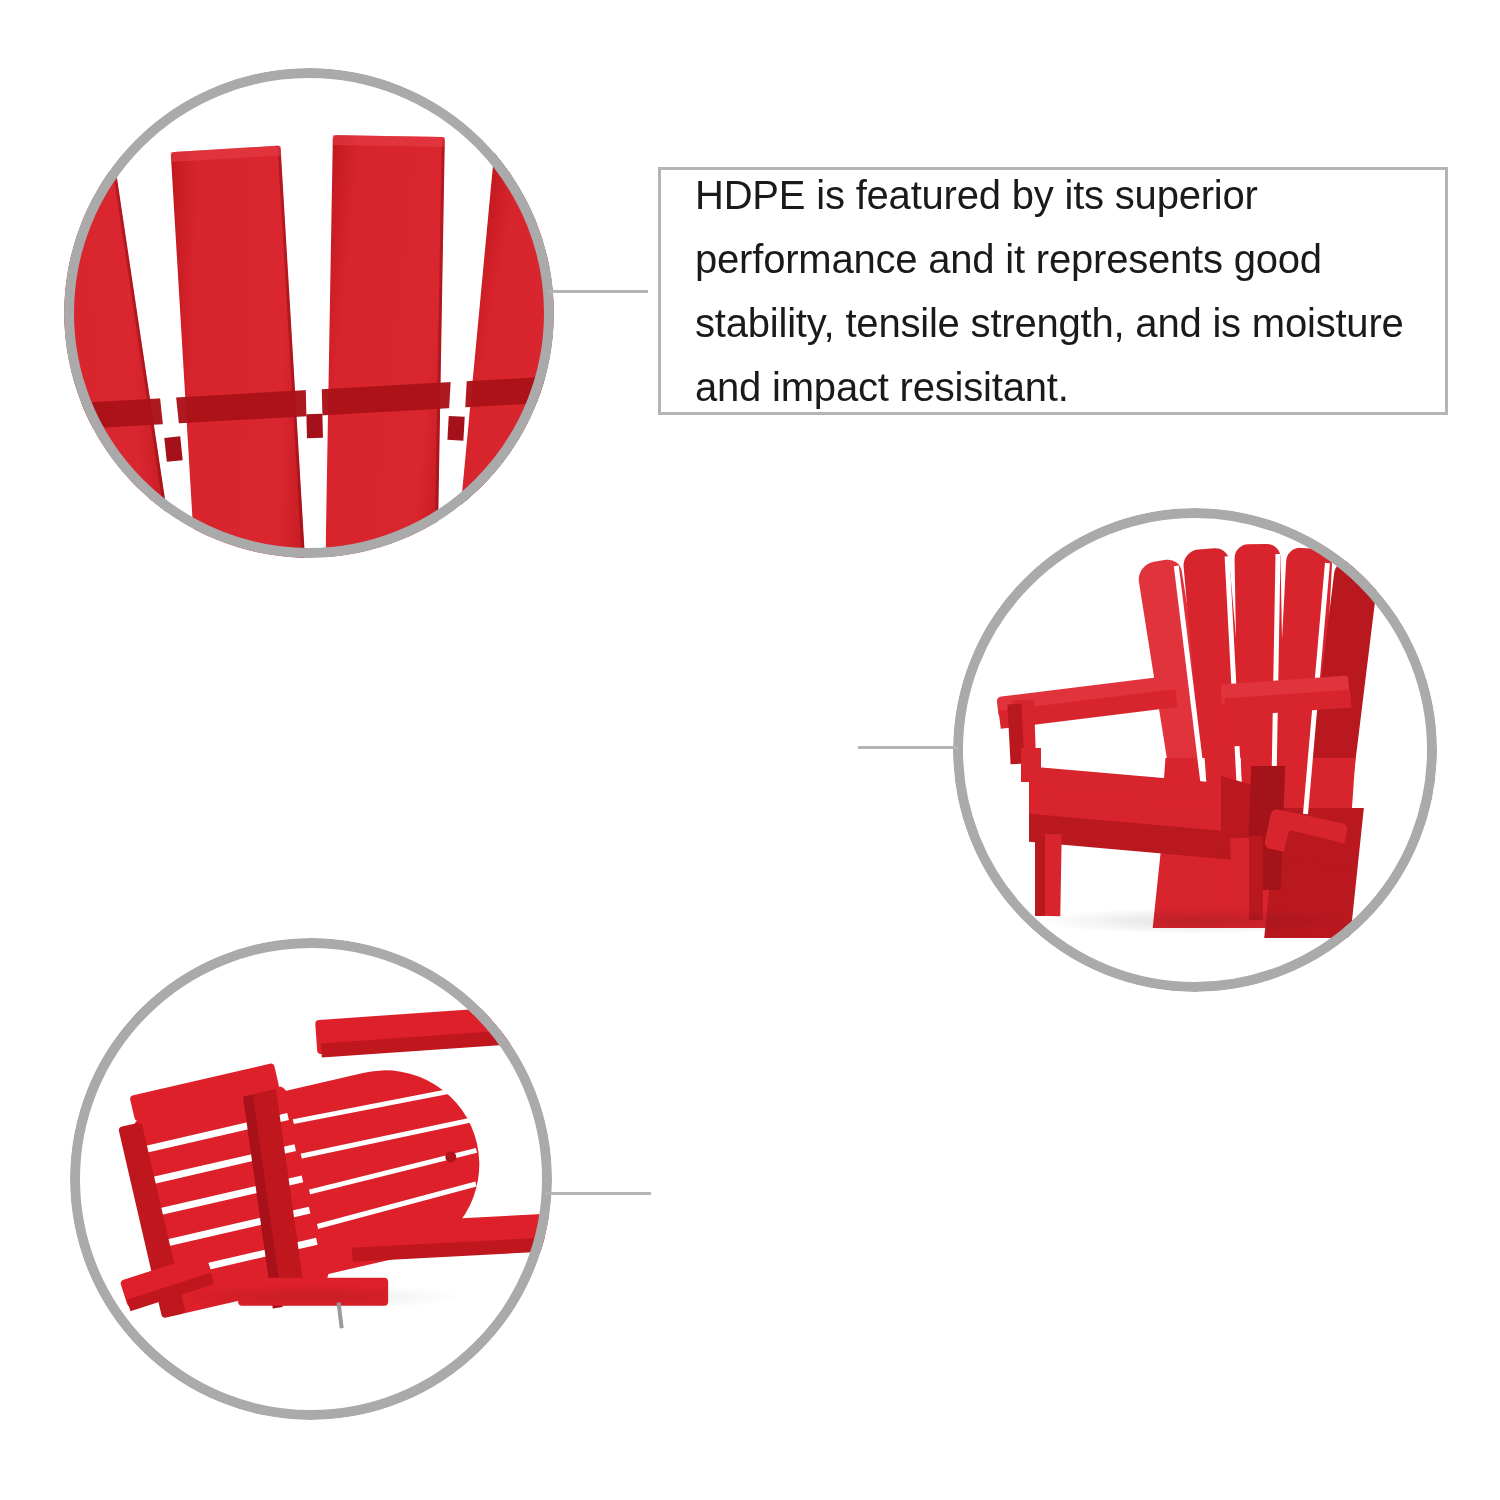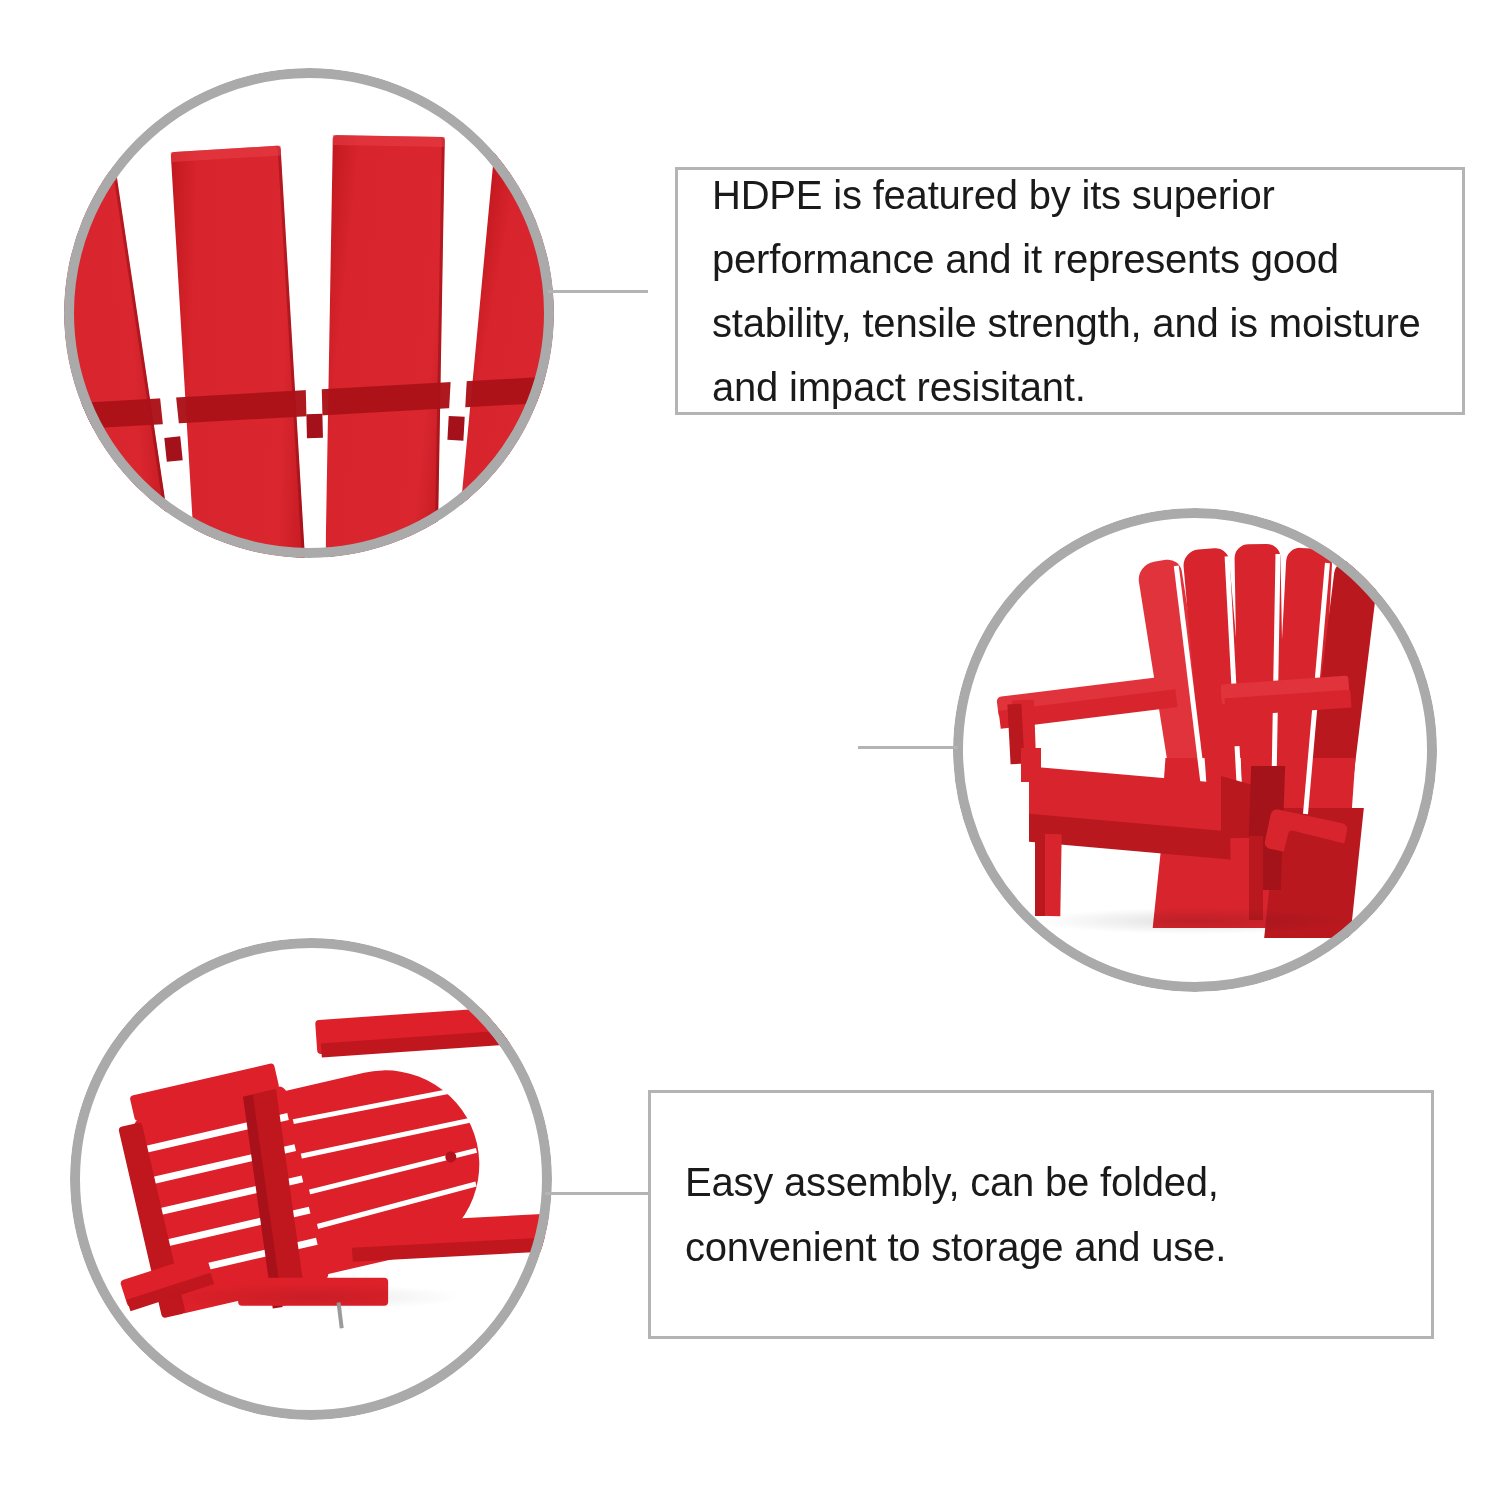--- a/index.html
+++ b/index.html
@@ -37,21 +37,21 @@
   .callout p {
     margin: 0;
     color: #1a1a1a;
     font-family: "Liberation Sans", sans-serif;
     font-size: 40px;
     line-height: 1.62;
     letter-spacing: -0.2px;
     font-weight: 400;
   }
 
-  #callout-hdpe      { left: 675px; top: 167px;  width: 790px; height: 248px; padding: 0 34px; }
+  #callout-hdpe      { left: 658px; top: 167px;  width: 790px; height: 248px; padding: 0 34px; }
   #callout-hdpe p    { font-size: 40px; line-height: 1.60; }
 
   #callout-slanted   { left: 72px;  top: 622px;  width: 790px; height: 255px; padding: 0 34px; }
   #callout-slanted p { font-size: 40px; line-height: 1.62; }
 
   #callout-folding   { left: 648px; top: 1090px; width: 786px; height: 249px; padding: 0 34px; }
   #callout-folding p { font-size: 40px; line-height: 1.62; }
 
   
   .connector {
@@ -306,17 +306,14 @@
       </div>
     </div>
     <div class="ring"></div>
   </div>
 
   <div class="callout" id="callout-hdpe">
     <p>HDPE is featured by its superior performance and it represents good stability, tensile strength, and is moisture and impact resisitant.</p>
   </div>
 
 
-  <div class="callout" id="callout-folding">
-    <p>Easy assembly, can be folded, convenient to storage and use.</p>
-  </div>
 
 </div>
 
 </body></html>

